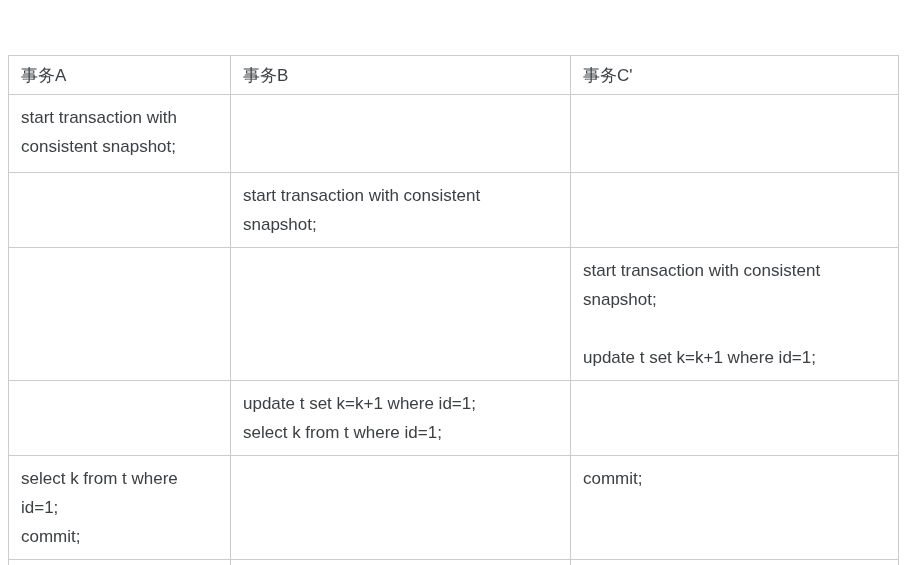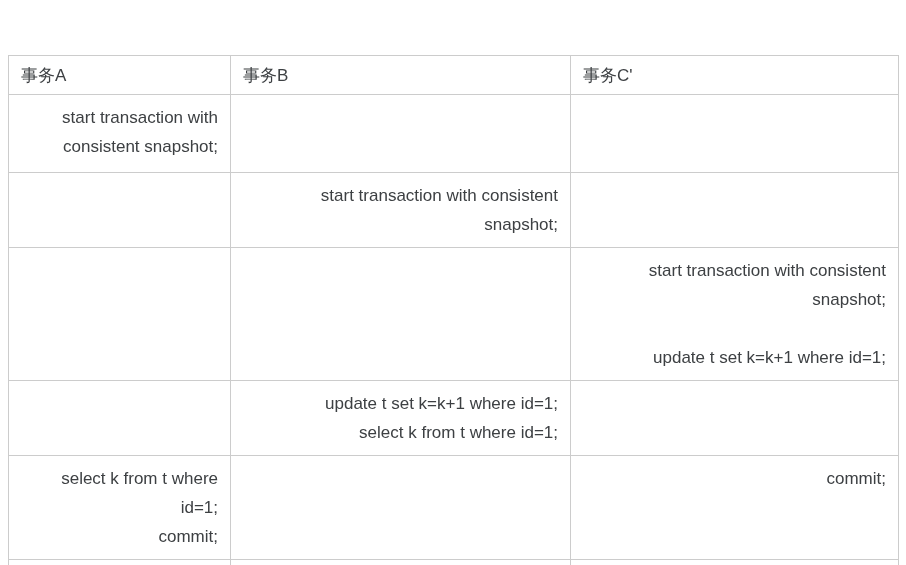--- a/index.html
+++ b/index.html
@@ -37,21 +37,20 @@
     overflow: hidden;
   }
   table.tx-table thead th {
     vertical-align: middle;
     padding: 4px 12px;
   }
   .cell-line {
     min-height: 29px;
     white-space: normal;
     word-wrap: break-word;
-    text-align: right;
   }
 </style>
 </head>
 <body>
 
 <div class="page">
   <table class="tx-table">
     <colgroup>
       <col class="col-a">
       <col class="col-b">

